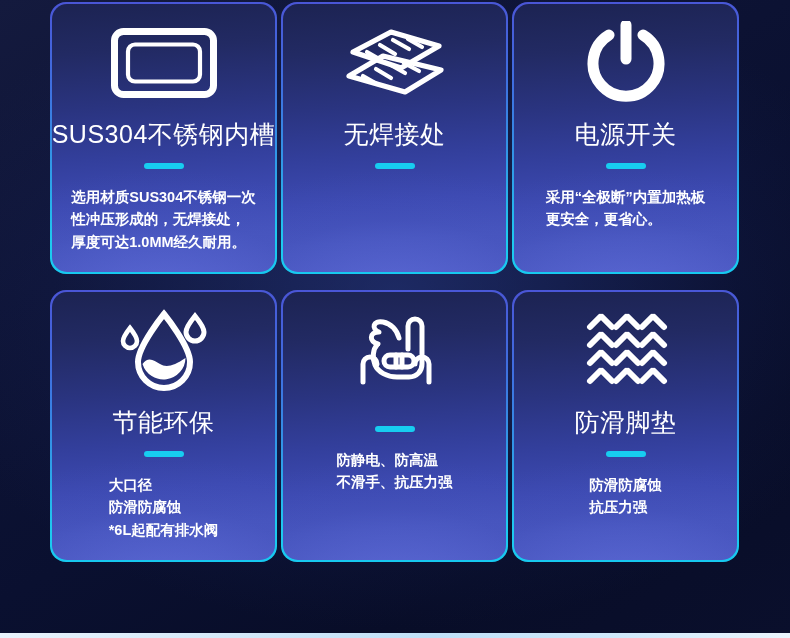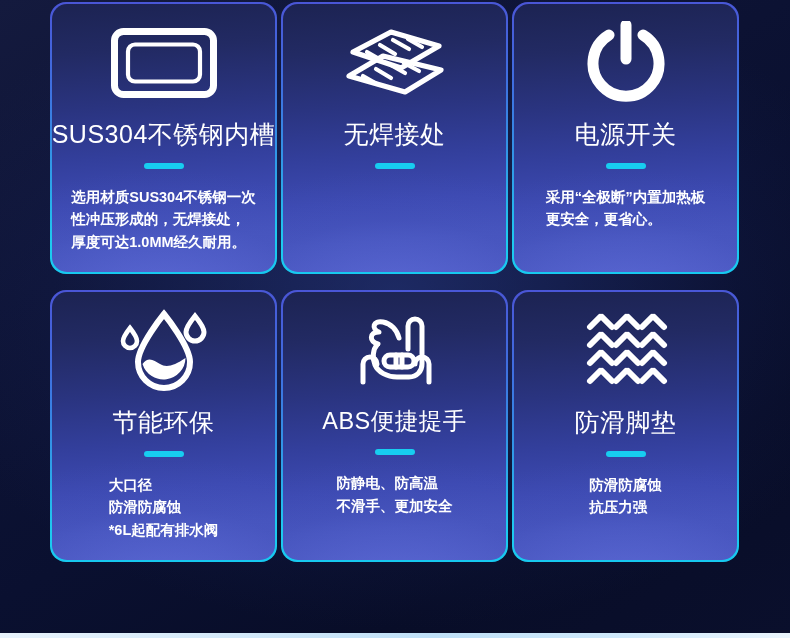--- a/index.html
+++ b/index.html
@@ -235,24 +235,23 @@
               <path d="M31 36 C22 34 22 24 32 24 C24 21 26 12 36 14 C44 15.5 50 22 52 30"></path>
 
               <path d="M30 37 C26 41 25 50 28 57 C31 64 40 69 50 69 L62 69 C70 69 75 63 75 56 L75 18 A7 7 0 0 0 61 18 L61 41"></path>
 
               <path d="M43 47 L61 47 A6 6 0 0 1 61 59 L43 59 A6 6 0 0 1 43 47 Z"></path>
               <line x1="49" y1="47" x2="49" y2="59"></line>
               <line x1="55" y1="47" x2="55" y2="59"></line>
             </g>
           </svg>
         </div>
-        <div class="card-title small">ABS便捷提手</div>
         <div class="divider"></div>
         <div class="card-desc">防静电、防高温
-不滑手、更加安全</div>
+不滑手、抗压力强</div>
       </div>
     </div>
 
     <div class="card">
       <div class="card-inner">
         <div class="icon-wrap">
           <svg width="84" height="76" viewBox="0 0 84 76">
             <g stroke="#ffffff" stroke-width="6" stroke-linecap="round">
 
               <line x1="6" y1="14" x2="16" y2="4"></line>

